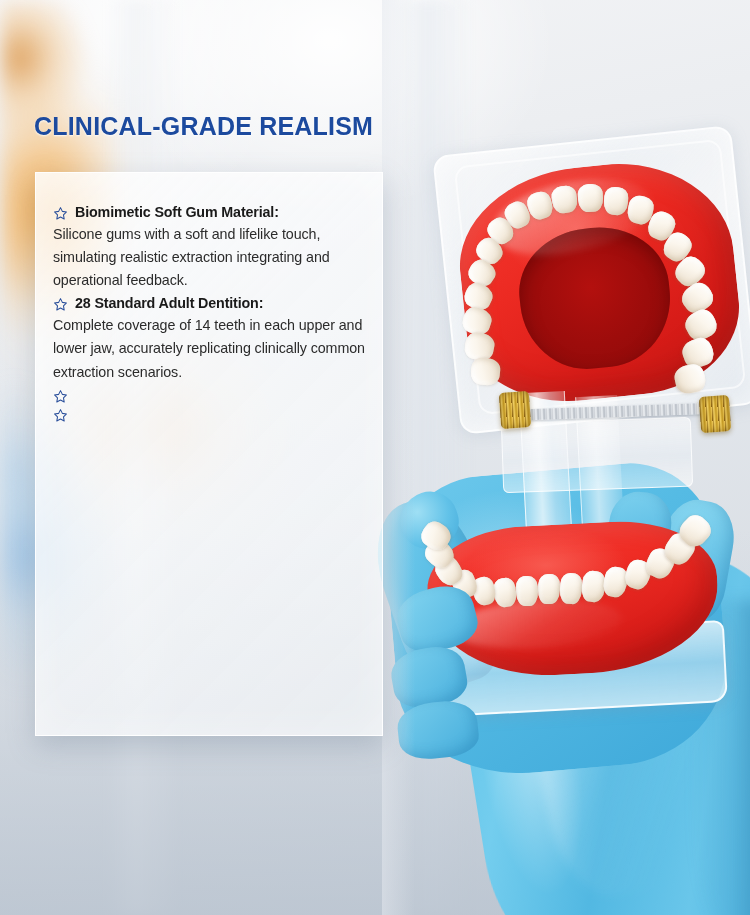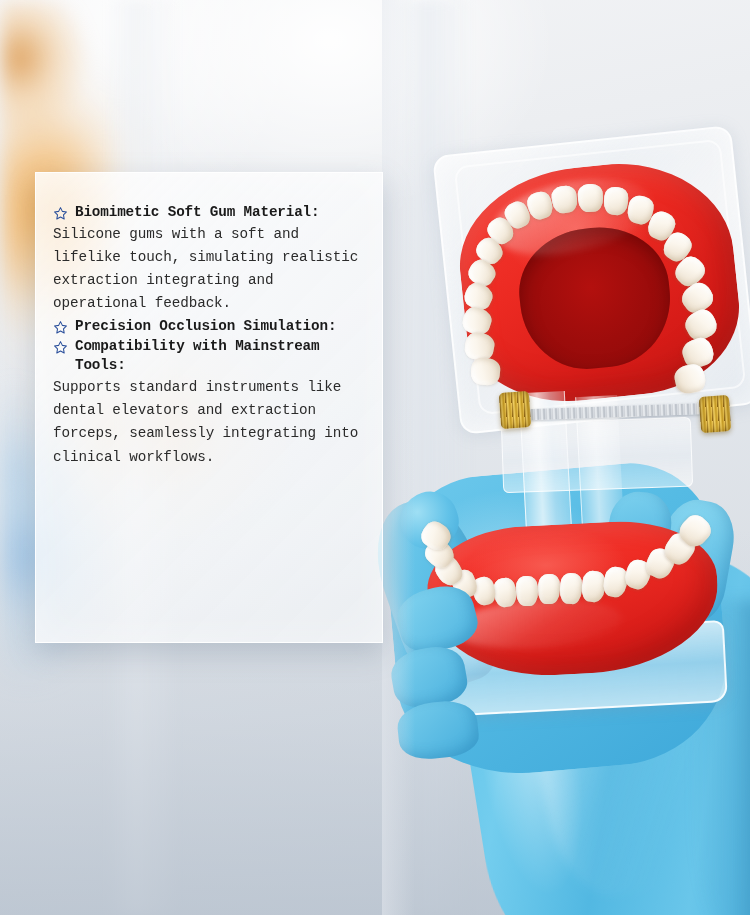--- a/index.html
+++ b/index.html
@@ -363,30 +363,29 @@
     letter-spacing:.2px;
     color:#1c4a9e;
     text-shadow:0 1px 2px rgba(255,255,255,.85);
     white-space:nowrap;
   }
 
   
   .card {
     position:absolute;
     left:35px; top:172px;
-    width:348px; height:471px;
+    width:348px; height:564px;
     background:linear-gradient(135deg,
       rgba(255,255,255,.80) 0%,
       rgba(252,253,254,.70) 40%,
       rgba(246,248,250,.66) 100%);
     border:1.5px solid rgba(255,255,255,.92);
     box-shadow:0 10px 26px rgba(100,118,140,.28),
                inset 0 0 40px rgba(255,255,255,.40);
     padding:30px 16px 0 17px;
-    font-family:Liberation Mono, monospace;
   }
 
   .feature { margin-bottom:1px; }
 
   .feature-head {
     display:flex;
     align-items:flex-start;
     gap:7px;
     margin-bottom:1px;
   }
@@ -489,47 +488,54 @@
 
     <div class="gum-lower-gloss"></div>
 
     <div class="finger f1"></div>
     <div class="finger f2"></div>
     <div class="finger f3"></div>
 
     <div class="photo-soften"></div>
   </div>
 
+  <h1 class="headline">CLINICAL-GRADE REALISM</h1>
 
   <div class="card">
 
     <div class="feature">
       <div class="feature-head">
         <svg class="star-icon" viewBox="0 0 24 24">
           <path d="M12 2.6l2.95 5.98 6.6.96-4.78 4.66 1.13 6.57L12 17.67l-5.9 3.1 1.13-6.57L2.45 9.54l6.6-.96z" fill="none" stroke="#2a4f9b" stroke-width="1.7" stroke-linejoin="round"></path>
         </svg>
         <span class="feature-title">Biomimetic Soft Gum Material:</span>
       </div>
       <p class="feature-body">Silicone gums with a soft and lifelike touch, simulating realistic extraction integrating and operational feedback.</p>
     </div>
 
-
     <div class="feature">
       <div class="feature-head">
         <svg class="star-icon" viewBox="0 0 24 24">
           <path d="M12 2.6l2.95 5.98 6.6.96-4.78 4.66 1.13 6.57L12 17.67l-5.9 3.1 1.13-6.57L2.45 9.54l6.6-.96z" fill="none" stroke="#2a4f9b" stroke-width="1.7" stroke-linejoin="round"></path>
         </svg>
-        <span class="feature-title">Precision Occlusion Simulation:</span>
+        <span class="feature-title">28 Standard Adult Dentition:</span>
       </div>
+      <p class="feature-body">Complete coverage of 14 teeth in each upper and lower jaw, accurately replicating clinically common extraction scenarios.</p>
     </div>
 
     <div class="feature">
       <div class="feature-head">
         <svg class="star-icon" viewBox="0 0 24 24">
           <path d="M12 2.6l2.95 5.98 6.6.96-4.78 4.66 1.13 6.57L12 17.67l-5.9 3.1 1.13-6.57L2.45 9.54l6.6-.96z" fill="none" stroke="#2a4f9b" stroke-width="1.7" stroke-linejoin="round"></path>
         </svg>
-        <span class="feature-title">Compatibility with Mainstream Tools:</span>
       </div>
-      <p class="feature-body">Supports standard instruments like dental elevators and extraction forceps, seamlessly integrating into clinical workflows.</p>
+    </div>
+
+    <div class="feature">
+      <div class="feature-head">
+        <svg class="star-icon" viewBox="0 0 24 24">
+          <path d="M12 2.6l2.95 5.98 6.6.96-4.78 4.66 1.13 6.57L12 17.67l-5.9 3.1 1.13-6.57L2.45 9.54l6.6-.96z" fill="none" stroke="#2a4f9b" stroke-width="1.7" stroke-linejoin="round"></path>
+        </svg>
+      </div>
     </div>
 
   </div>
 </div>
 
 </body></html>

